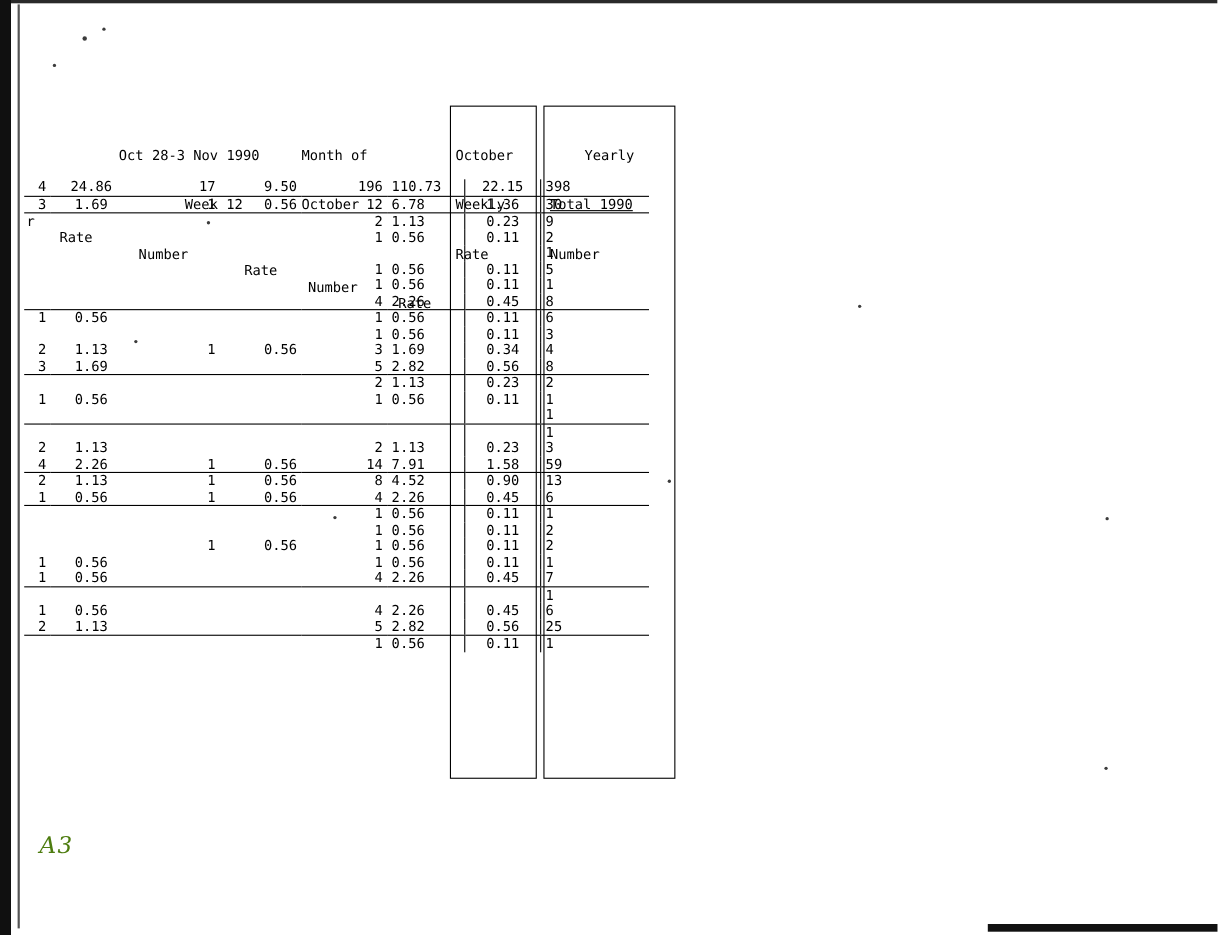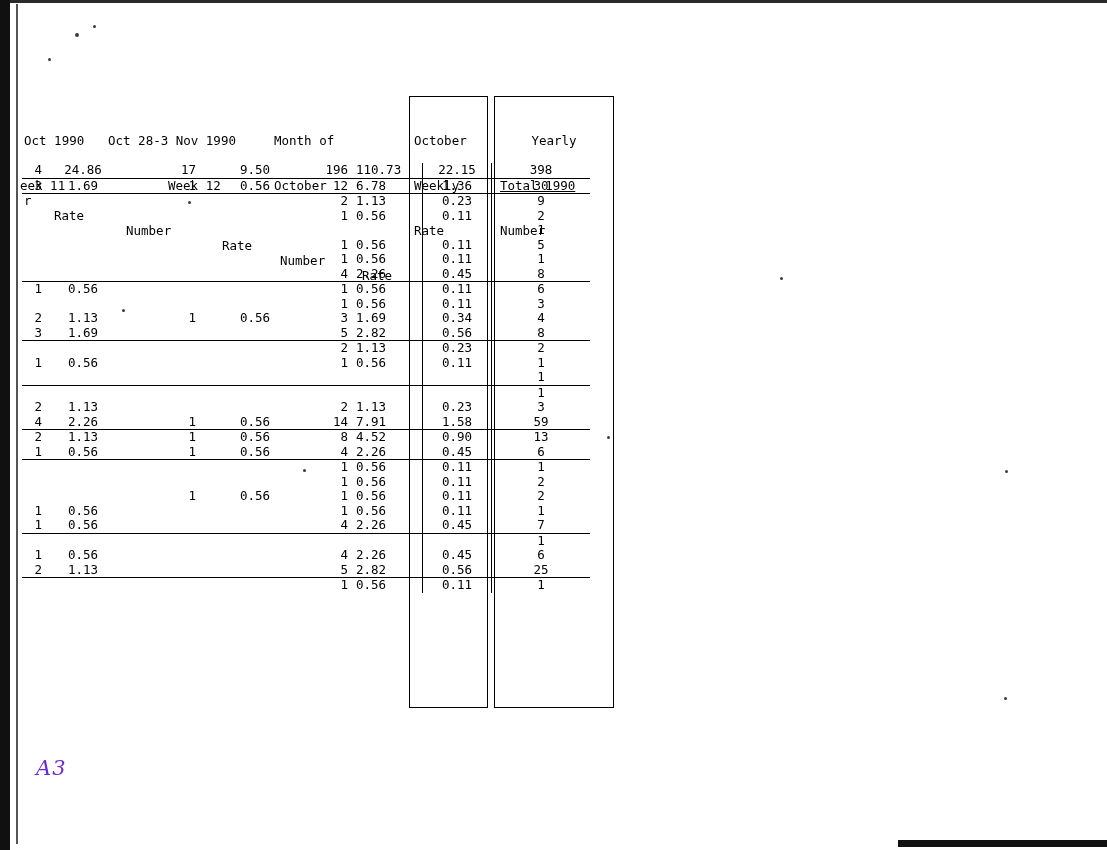--- a/index.html
+++ b/index.html
@@ -66,21 +66,21 @@
     vertical-align: bottom;
   }
   
   .c-w11n { width: 16px; text-align: right; }
   .c-w11r { width: 66px; text-align: center; }
   .c-w12n { width: 72px; text-align: right; }
   .c-w12r { width: 66px; text-align: right; }
   .c-mon  { width: 70px; text-align: right; }
   .c-mor  { width: 62px; text-align: left; }
   .c-owr  { width: 60px; text-align: center; }
-  .c-ytn  { width: 90px; text-align: center; }
+  .c-ytn  { width: 90px; }
 
   
   .rule-top td { border-top: 1.6px solid #000; }
   .rule-bot td { border-bottom: 1.6px solid #000; }
 
   
   .boxL { border-left: 1.6px solid #000; margin-top: 12px; }
   .dblL { border-left: 1.6px solid #000; }
 
   .frame {
@@ -98,21 +98,21 @@
     width: 118px; height: 610px;
   }
 
   .pagemark {
     position: absolute;
     left: 36px;
     top: 756px;
     font-family: "DejaVu Serif", serif;
     font-size: 21px;
     font-style: italic;
-    color: #6d28d9;
+    color: #4d7c0f;
     letter-spacing: 1px;
   }
   .colhead-block {
     position: absolute;
     font-size: 12.5px;
     color: #000;
     white-space: pre;
   }
 </style>
 </head>
@@ -129,24 +129,20 @@
   <div class="speck" style="left:93px;top:25px;width:3px;height:3px;"></div>
   <div class="speck" style="left:48px;top:58px;width:3px;height:3px;"></div>
   <div class="speck" style="left:188px;top:201px;width:3px;height:3px;"></div>
   <div class="speck" style="left:780px;top:277px;width:3px;height:3px;"></div>
   <div class="speck" style="left:1005px;top:470px;width:3px;height:3px;"></div>
   <div class="speck" style="left:607px;top:436px;width:3px;height:3px;"></div>
   <div class="speck" style="left:303px;top:469px;width:3px;height:3px;"></div>
   <div class="speck" style="left:1004px;top:697px;width:3px;height:3px;"></div>
   <div class="speck" style="left:122px;top:309px;width:3px;height:3px;"></div>
 
-  <div class="colhead-block" style="left:24px; top:103px;">
-    <div>Oct 1990</div>
-    <div style="margin-left:-4px;">eek 11</div>
-  </div>
 
   <div class="colhead-block" style="left:108px; top:103px; text-align:left;">
     <div>Oct 28-3 Nov 1990</div>
     <div style="margin-left:60px;">Week 12</div>
   </div>
 
   <div class="colhead-block" style="left:274px; top:103px; width:110px; ">
     <div>Month of</div>
     <div>October</div>
   </div>

